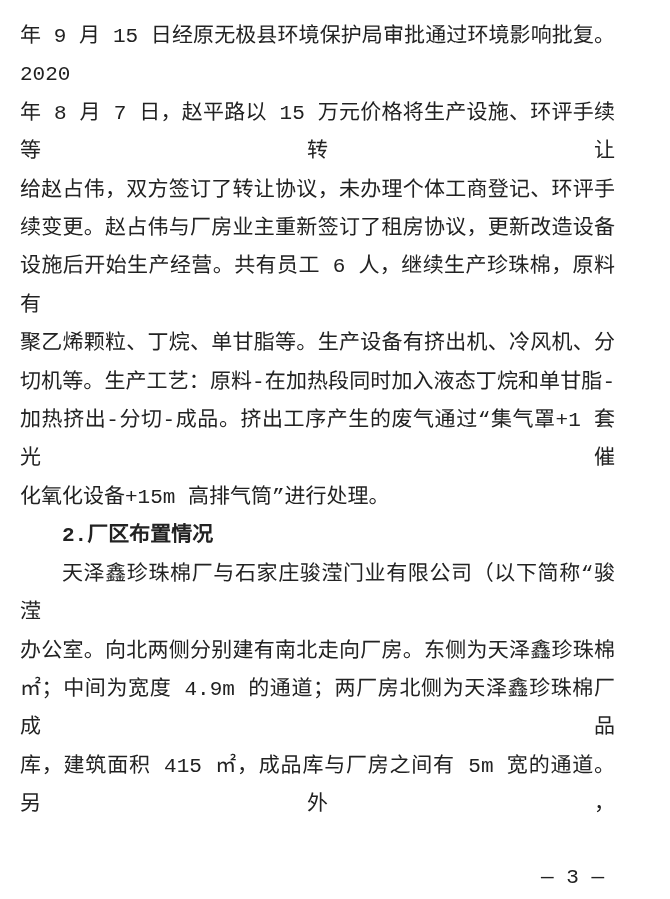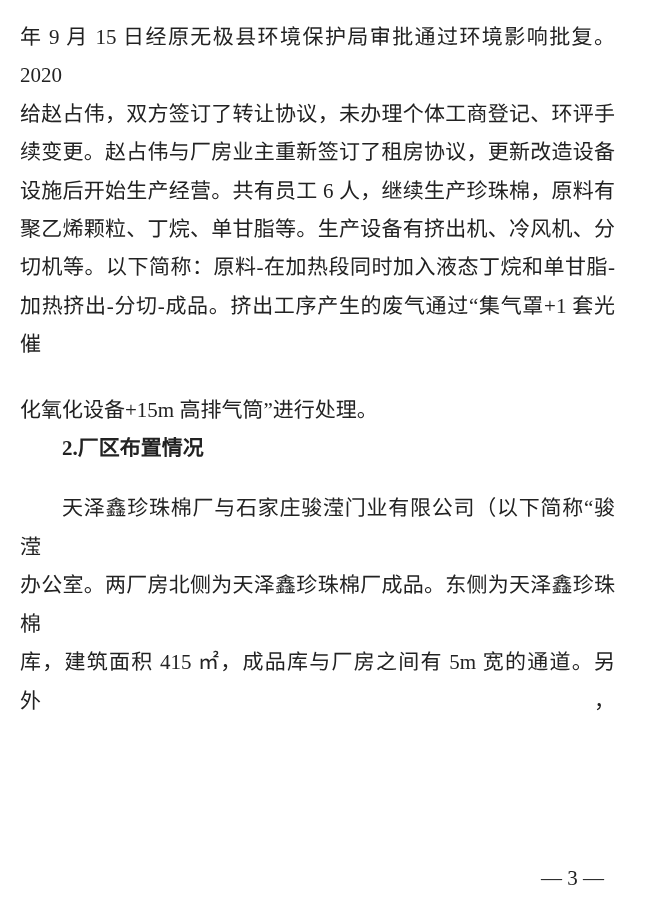--- a/index.html
+++ b/index.html
@@ -7,38 +7,36 @@
     padding: 0;
     background: #ffffff;
   }
   .page {
     position: relative;
     width: 670px;
     height: 899px;
     background: #ffffff;
     box-sizing: border-box;
     padding: 18px 55px 0 20px;
-    font-family: Liberation Serif, serif;
+    font-family: Liberation Mono, monospace;
     font-size: 21px;
     color: #222222;
     overflow: hidden;
   }
   .line {
     line-height: 38.4px;
     text-align: justify;
     text-align-last: justify;
     white-space: normal;
   }
   .line.para-end {
     text-align-last: left;
-    margin-top: 27px;
   }
   .line.indent {
     text-indent: 42px;
-    margin-top: 22px;
   }
   .heading {
     line-height: 38.4px;
     font-weight: 700;
     text-indent: 42px;
     text-align: center;
     text-align-last: left;
   }
   .page-footer {
     position: absolute;
@@ -48,29 +46,31 @@
     line-height: 24px;
     color: #222222;
   }
 </style>
 </head>
 <body>
 
 <div class="page">
 
   <div class="line">年 9 月 15 日经原无极县环境保护局审批通过环境影响批复。2020</div>
+  <div class="line">年 8 月 7 日，赵平路以 15 万元价格将生产设施、环评手续等转让</div>
   <div class="line">给赵占伟，双方签订了转让协议，未办理个体工商登记、环评手</div>
   <div class="line">续变更。赵占伟与厂房业主重新签订了租房协议，更新改造设备</div>
   <div class="line">设施后开始生产经营。共有员工 6 人，继续生产珍珠棉，原料有</div>
   <div class="line">聚乙烯颗粒、丁烷、单甘脂等。生产设备有挤出机、冷风机、分</div>
-  <div class="line">切机等。以下简称：原料-在加热段同时加入液态丁烷和单甘脂-</div>
+  <div class="line">切机等。生产工艺：原料-在加热段同时加入液态丁烷和单甘脂-</div>
   <div class="line">加热挤出-分切-成品。挤出工序产生的废气通过“集气罩+1 套光催</div>
   <div class="line para-end">化氧化设备+15m 高排气筒”进行处理。</div>
 
   <div class="heading">2.厂区布置情况</div>
 
   <div class="line indent">天泽鑫珍珠棉厂与石家庄骏滢门业有限公司（以下简称“骏滢</div>
-  <div class="line">办公室。两厂房北侧为天泽鑫珍珠棉厂成品。东侧为天泽鑫珍珠棉</div>
+  <div class="line">办公室。向北两侧分别建有南北走向厂房。东侧为天泽鑫珍珠棉</div>
+  <div class="line">㎡；中间为宽度 4.9m 的通道；两厂房北侧为天泽鑫珍珠棉厂成品</div>
   <div class="line">库，建筑面积 415 ㎡，成品库与厂房之间有 5m 宽的通道。另外，</div>
 
   <div class="page-footer">— 3 —</div>
 
 </div>
 
 </body></html>

